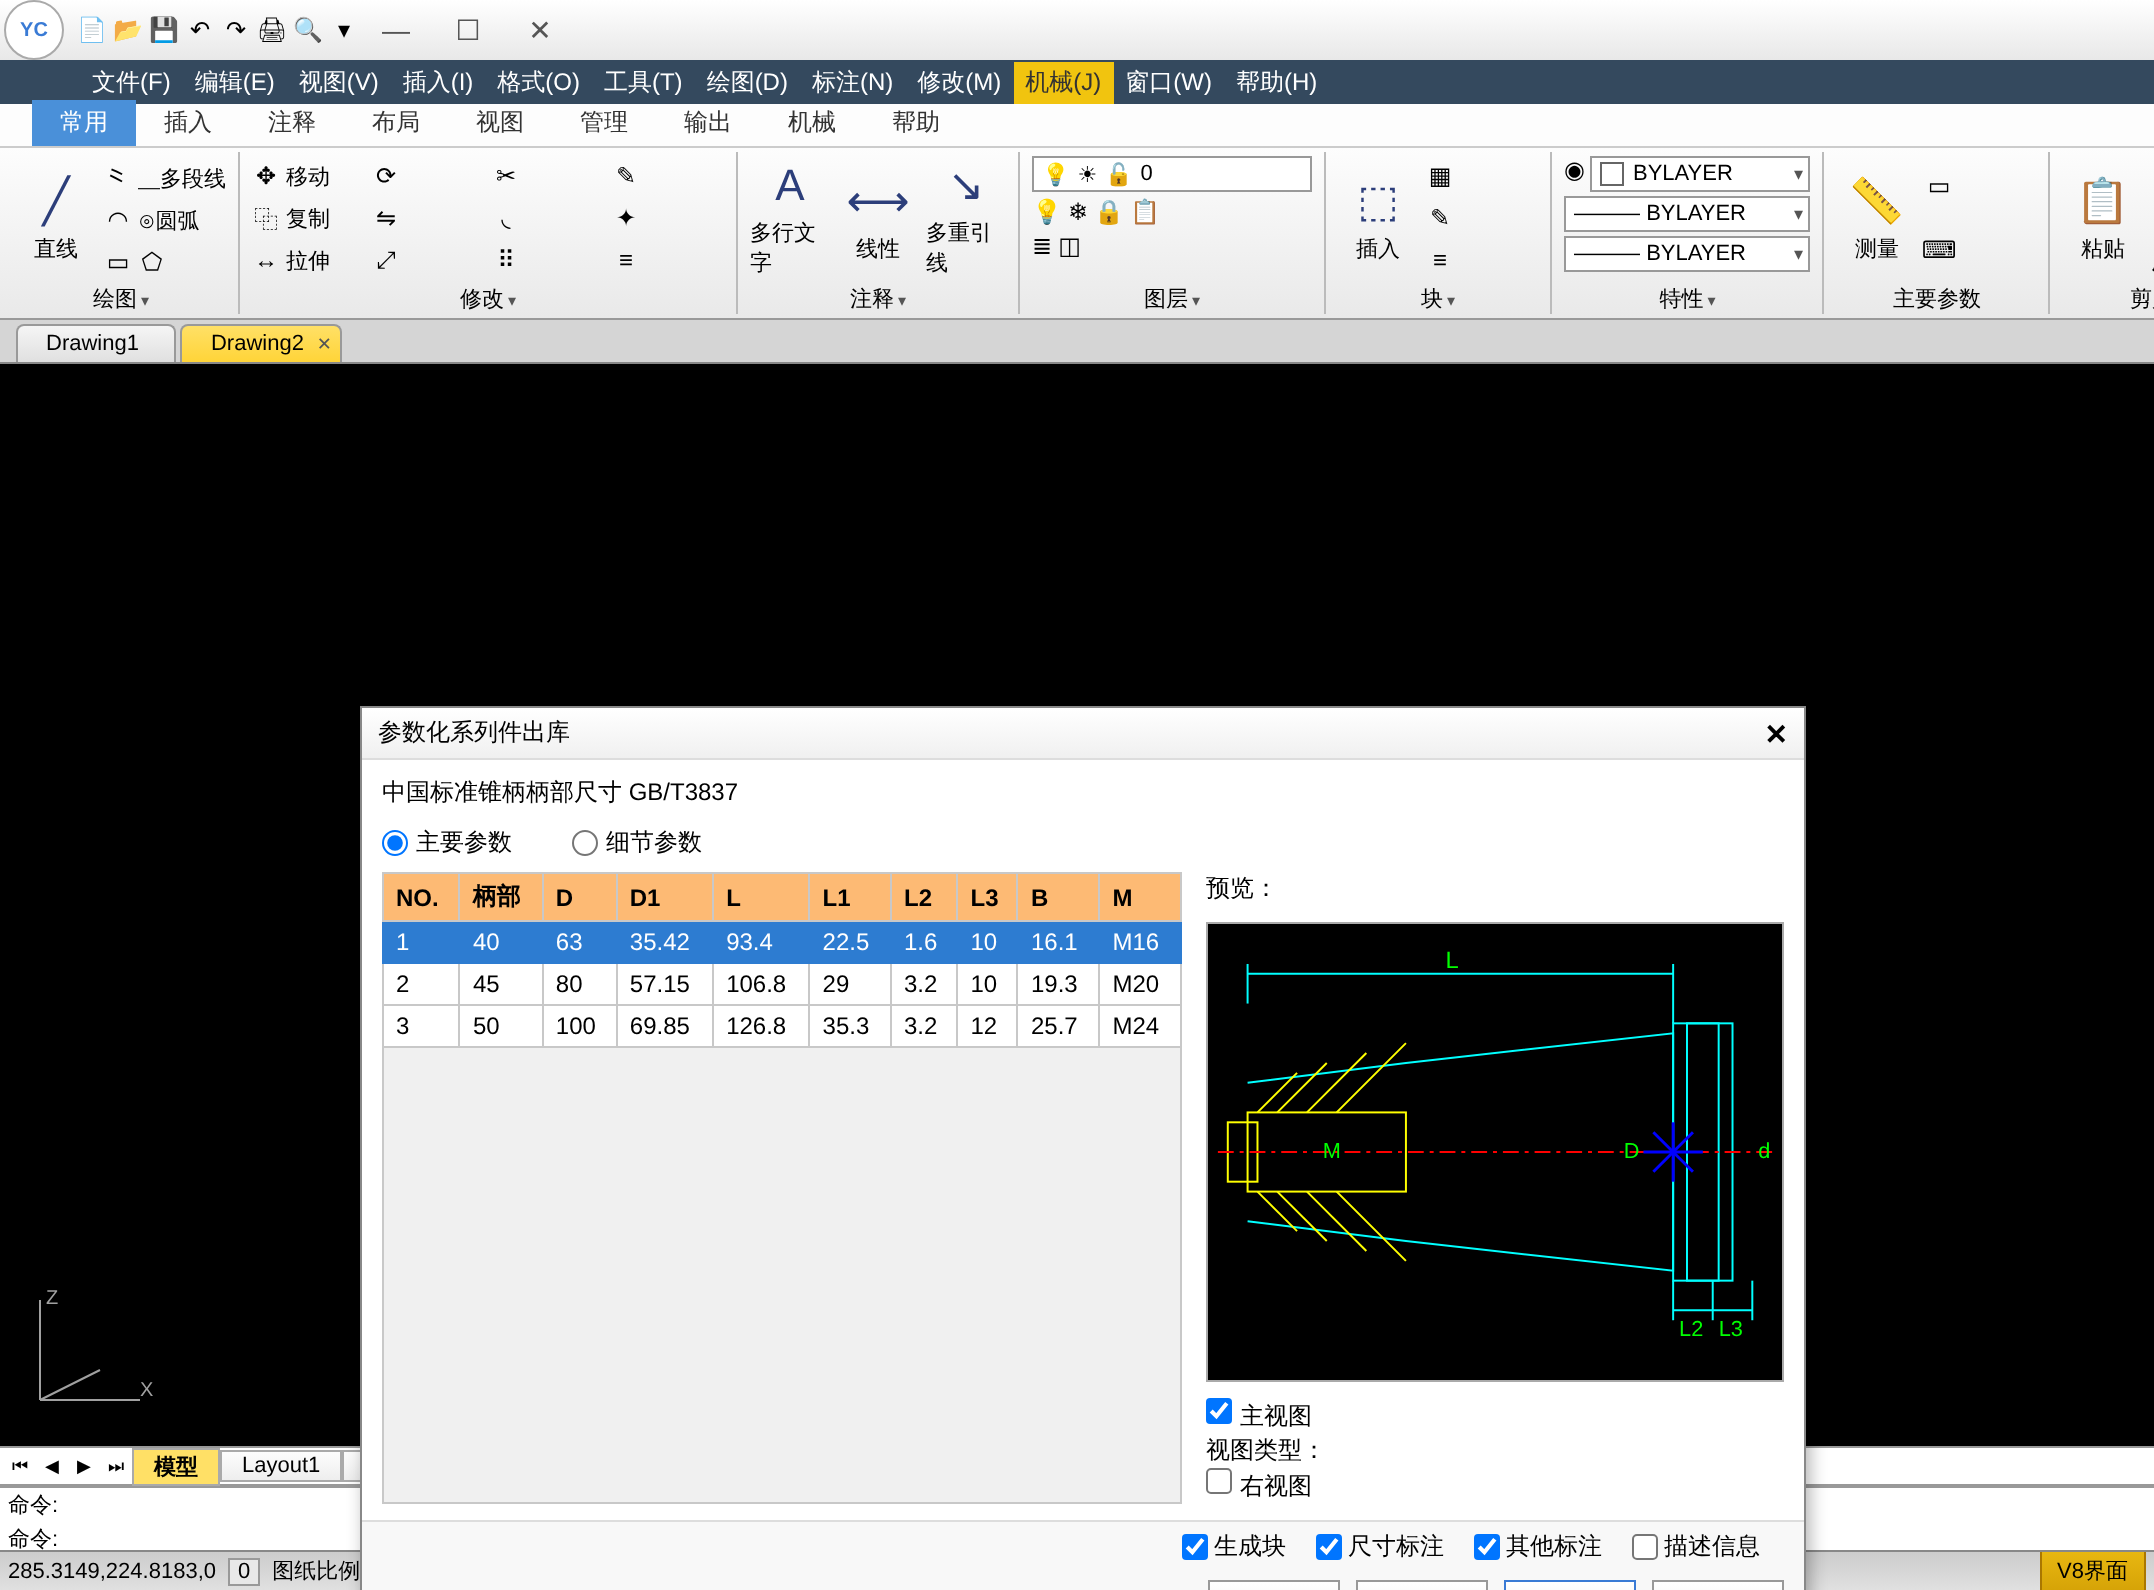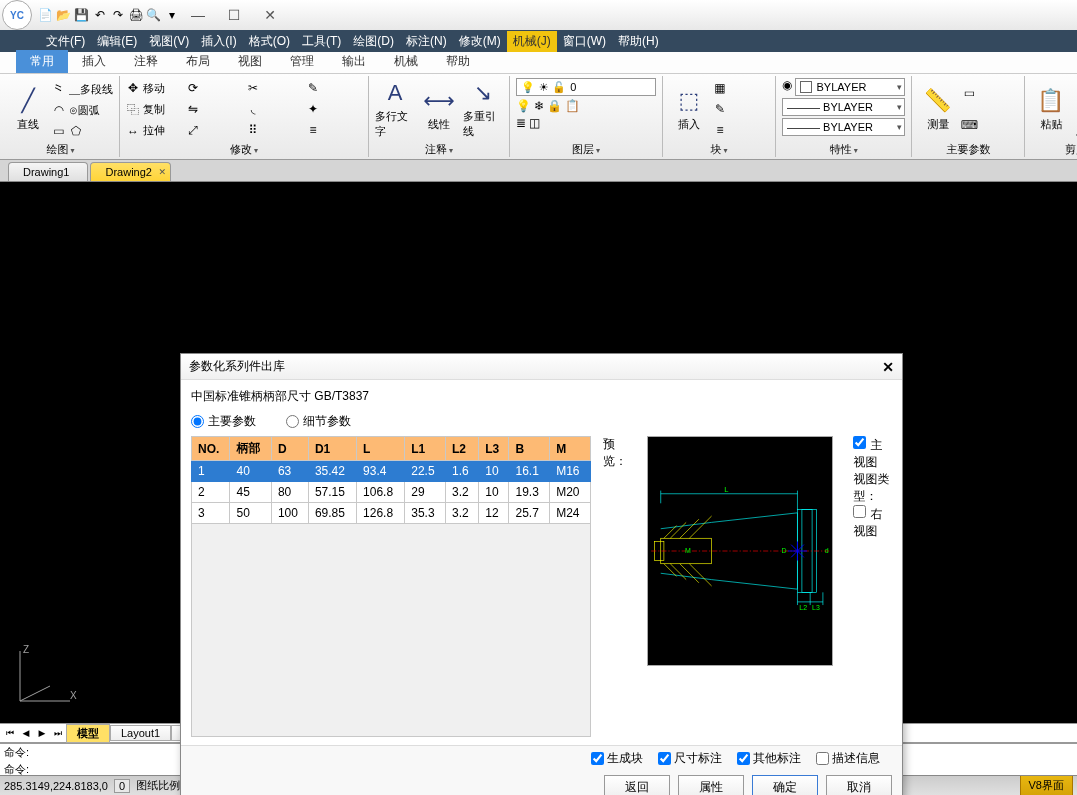--- a/index.html
+++ b/index.html
@@ -78,21 +78,21 @@
 .dialog .heading { font-size:12px; }
 .dialog .rads { display:flex; gap:30px; font-size:12px; margin-top:2px; }
 .dialog .rads label { display:flex; align-items:center; gap:4px; }
 .dialog .split { display:flex; gap:12px; flex:1; }
 .dialog .left { display:flex; flex-direction:column; width:400px;}
 .dialog table { border-collapse:collapse; font-size:12px; width:100%; }
 .dialog th, .dialog td { border:1px solid #c8c8c8; padding:3px 6px; text-align:left; }
 .dialog th { background:#fdba74; font-weight:bold; }
 .dialog tr.sel td { background:#2d7cd1; color:#fff; border-color:#2d7cd1; }
 .dialog .left .fill { flex:1; background:#f0f0f0; border:1px solid #c8c8c8; border-top:none; }
-.dialog .right { flex:1; display:flex; flex-direction:row; gap:20px; }
+.dialog .right { flex:1; display:flex; flex-direction:column; gap:8px; }
 .dialog .preview { border:1px solid #aaa; background:#000; height:230px; width:100%; }
 .dialog .vt { font-size:12px; }
 .dialog .vt input { margin-right:4px; }
 .dialog .foot { height:56px; border-top:1px solid #ddd; background:#f8f8f8; display:flex; align-items:center; justify-content:flex-end; gap:8px; padding:4px 10px; flex-wrap:wrap; }
 .dialog .foot .cks { display:flex; gap:15px; font-size:12px; margin-right:auto; padding-left:400px; width:100%; justify-content:flex-start;}
 .dialog .foot .cks label { display:flex; align-items:center; gap:3px;}
 .dialog button { font-size:12px; padding:3px 20px; background:linear-gradient(#fff,#eee); border:1px solid #999; }
 .dialog button.primary { border:1px solid #3a7bd5; }
 .nolabel::after { content:none !important; }
 

